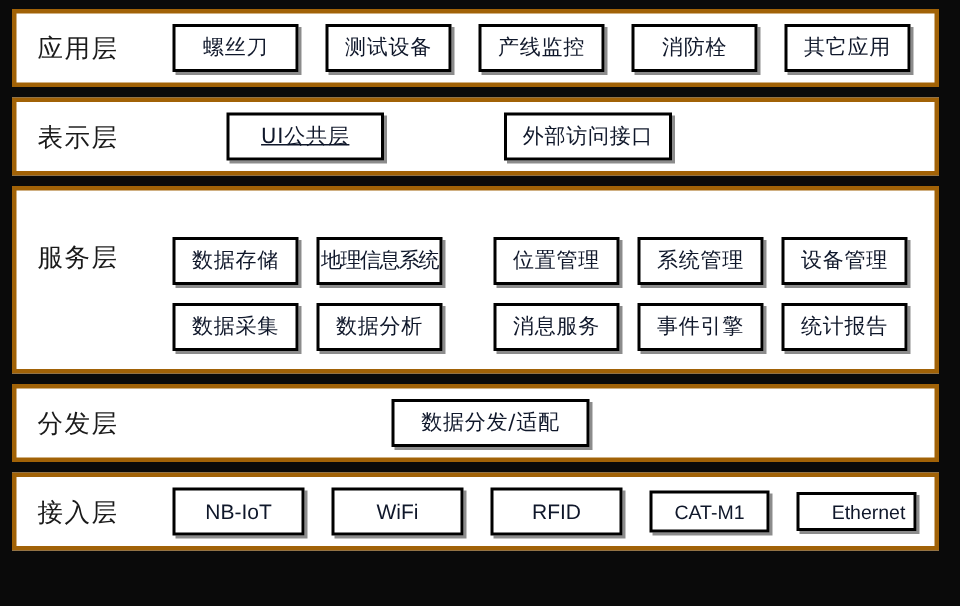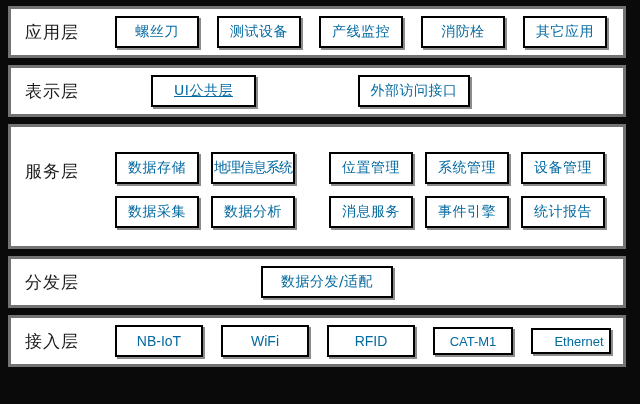--- a/index.html
+++ b/index.html
@@ -14,21 +14,21 @@
     width:640px;height:404px;
     box-sizing:border-box;
     padding:6px 14px 6px 8px;
     background:#0a0a0a;
     display:flex;
     flex-direction:column;
   }
   .layer{
     position:relative;
     background:#ffffff;
-    border:3px solid #737373;
+    border:3px solid #a16207;
     box-sizing:border-box;
     display:flex;
     align-items:center;
     margin-bottom:7px;
     flex:0 0 auto;
   }
   .layer:last-child{margin-bottom:0;}
   .layer-app{height:52px;}
   .layer-pres{height:52px;}
   .layer-svc{height:125px;align-items:flex-start;}
@@ -52,21 +52,21 @@
     flex:1 1 auto;
     display:flex;
     align-items:center;
     height:100%;
     box-sizing:border-box;
   }
   .modules-rows{
     flex:1 1 auto;
     display:flex;
     flex-direction:column;
-    justify-content:flex-start;
+    justify-content:center;
     height:100%;
     padding-top:19px;
     box-sizing:border-box;
     border-radius:23px;
   }
   .mod-row{
     display:flex;
     align-items:center;
     height:44px;
   }
@@ -74,35 +74,35 @@
   .box{
     box-sizing:border-box;
     background:#ffffff;
     border:2px solid #000000;
     box-shadow:2px 2px 0 rgba(0,0,0,0.45);
     height:32px;
     display:flex;
     align-items:center;
     justify-content:center;
     font-size:14px;
-    color:#0369a1;
+    color:#0f172a;
     white-space:nowrap;
     overflow:visible;
   }
   .box-cjk{font-family:"DejaVu Sans","Liberation Sans",sans-serif;letter-spacing:0.5px;}
   .box-latin{font-family:"Liberation Sans","DejaVu Sans",sans-serif;font-size:14px;}
 
   
   .layer-app .box{width:84px;margin-right:18px;}
   .layer-app .box:last-child{margin-right:0;}
 
   
   .layer-pres .box{width:105px;}
   .layer-pres .box.pres-1{margin-left:36px;text-decoration:underline;}
-  .layer-pres .box.pres-2{margin-left:102px;width:112px;}
+  .layer-pres .box.pres-2{margin-left:80px;width:112px;}
 
   
   .layer-svc .box{width:84px;margin-right:12px;}
   .layer-svc .mod-row .box.gis{
     width:84px;
     overflow:visible;
     font-size:14px;
     letter-spacing:-1px;
   }
   .layer-svc .mod-row .box.gap-left{margin-left:22px;}

